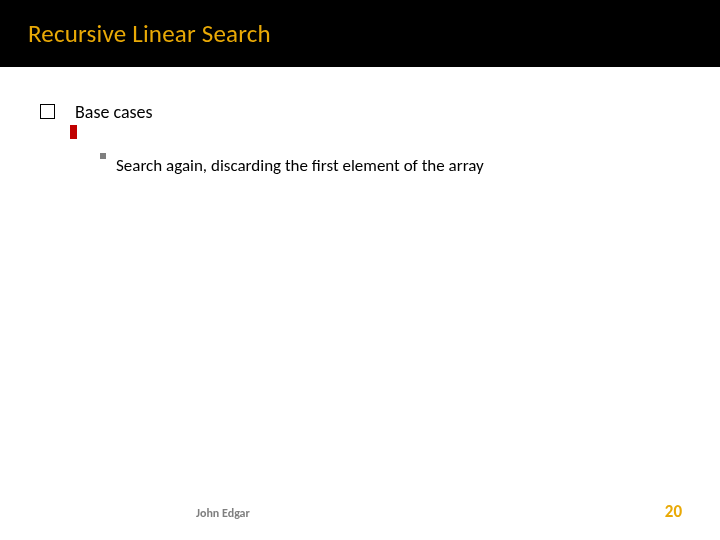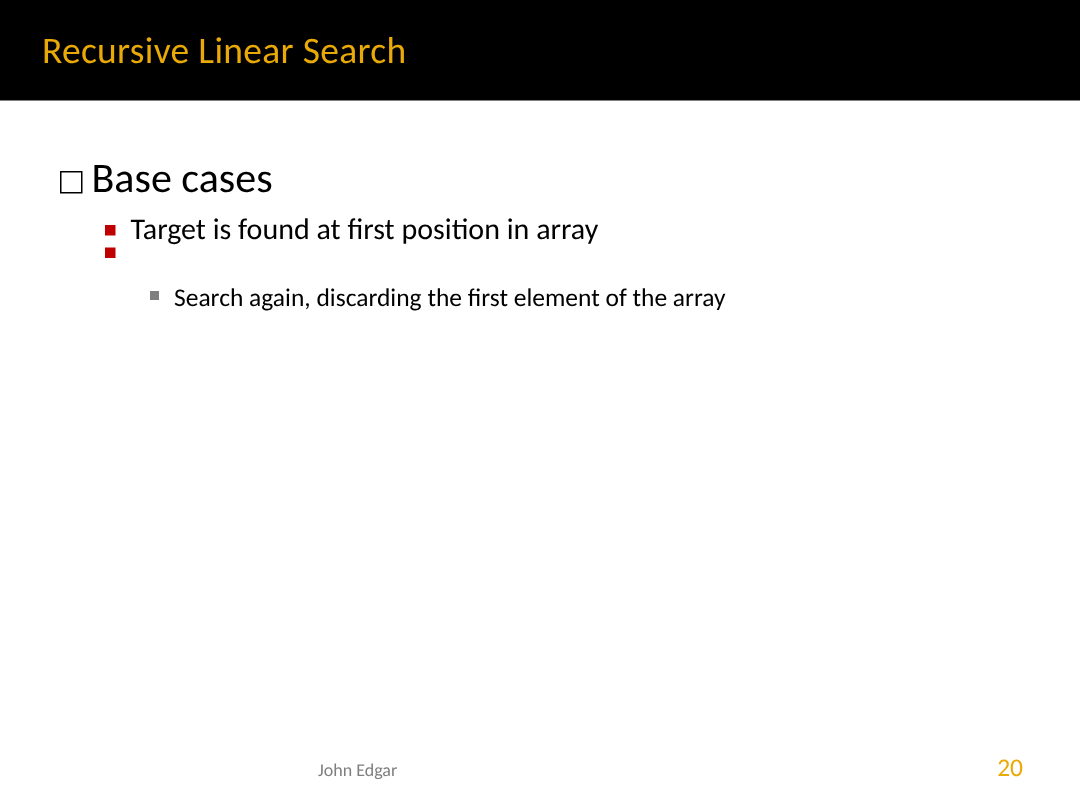--- a/index.html
+++ b/index.html
@@ -18,26 +18,26 @@
   .title {
     color: #e9a906;
     font-size: 25px;
     font-weight: 400;
     letter-spacing: 0.2px;
   }
   .content {
     padding: 34px 40px 0 40px;
   }
   .lvl1 {
-    font-size: 28px;
+    font-size: 18px;
     color: #000;
     margin-bottom: 4px;
     display: flex;
     align-items: baseline;
-    gap: 6px;
+    gap: 20px;
   }
   .box-bullet {
     display: inline-block;
     width: 15px;
     height: 15px;
     border: 1.5px solid #000;
     background: #fff;
     position: relative;
     top: 1px;
     flex: 0 0 auto;
@@ -62,43 +62,44 @@
     position: relative;
     top: -2px;
   }
   .lvl3-list {
     margin: 2px 0 0 30px;
   }
   .lvl3 {
     font-size: 17px;
     color: #000;
     display: flex;
-    align-items: center;
+    align-items: flex-start;
     gap: 10px;
     line-height: 1.35;
   }
   .sq-bullet-sm {
     display: inline-block;
     width: 6px;
     height: 6px;
     background: #7f7f7f;
     flex: 0 0 auto;
     position: relative;
     top: -2px;
   }
   .footer {
     position: absolute;
     bottom: 18px;
     left: 0;
     width: 100%;
-    padding: 0 38px 0 16px;
+    padding: 0 38px 0 0;
     display: flex;
     justify-content: space-between;
     align-items: baseline;
     font-size: 12px;
+    font-weight: bold;
   }
   .author {
     color: #7f7f7f;
     margin-left: 196px;
   }
   .pagenum {
     color: #e9a906;
     font-size: 17px;
   }
 </style>
@@ -111,21 +112,20 @@
 
 <div class="content">
 
   <div class="lvl1">
     <span class="box-bullet"></span>
     <span>Base cases</span>
   </div>
   <div class="lvl2-list">
     <div class="lvl2">
       <span class="sq-bullet"></span>
-      <span>Target is found at first position in array</span>
     </div>
     <div class="lvl2">
       <span class="sq-bullet"></span>
     </div>
   </div>
 
   <div class="lvl2-list">
     <div class="lvl3-list">
       <div class="lvl3">
         <span class="sq-bullet-sm"></span>

